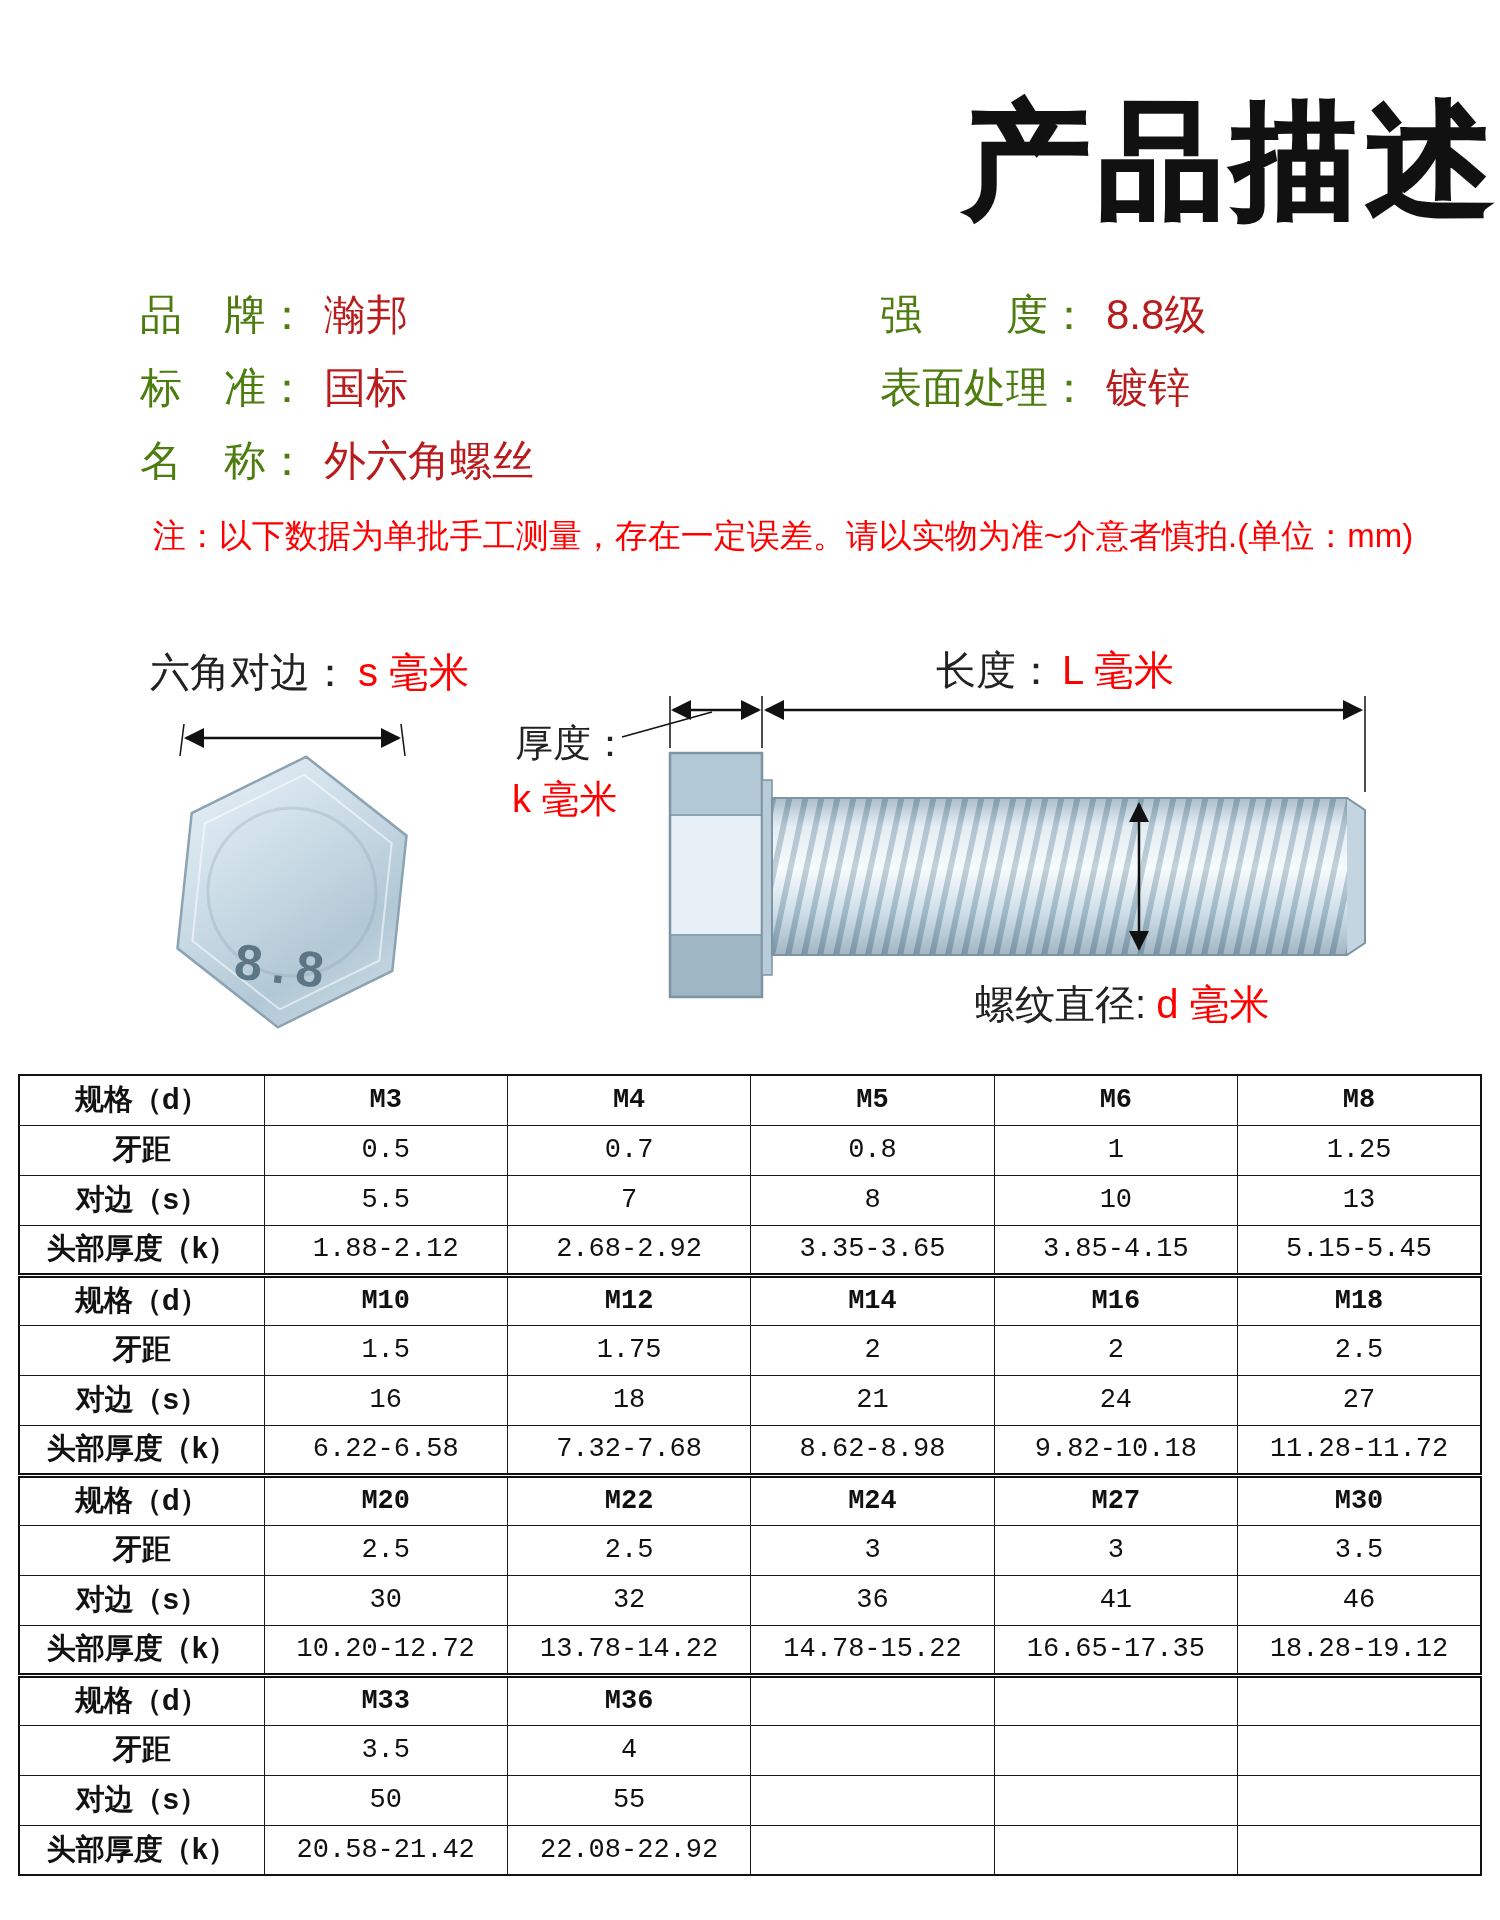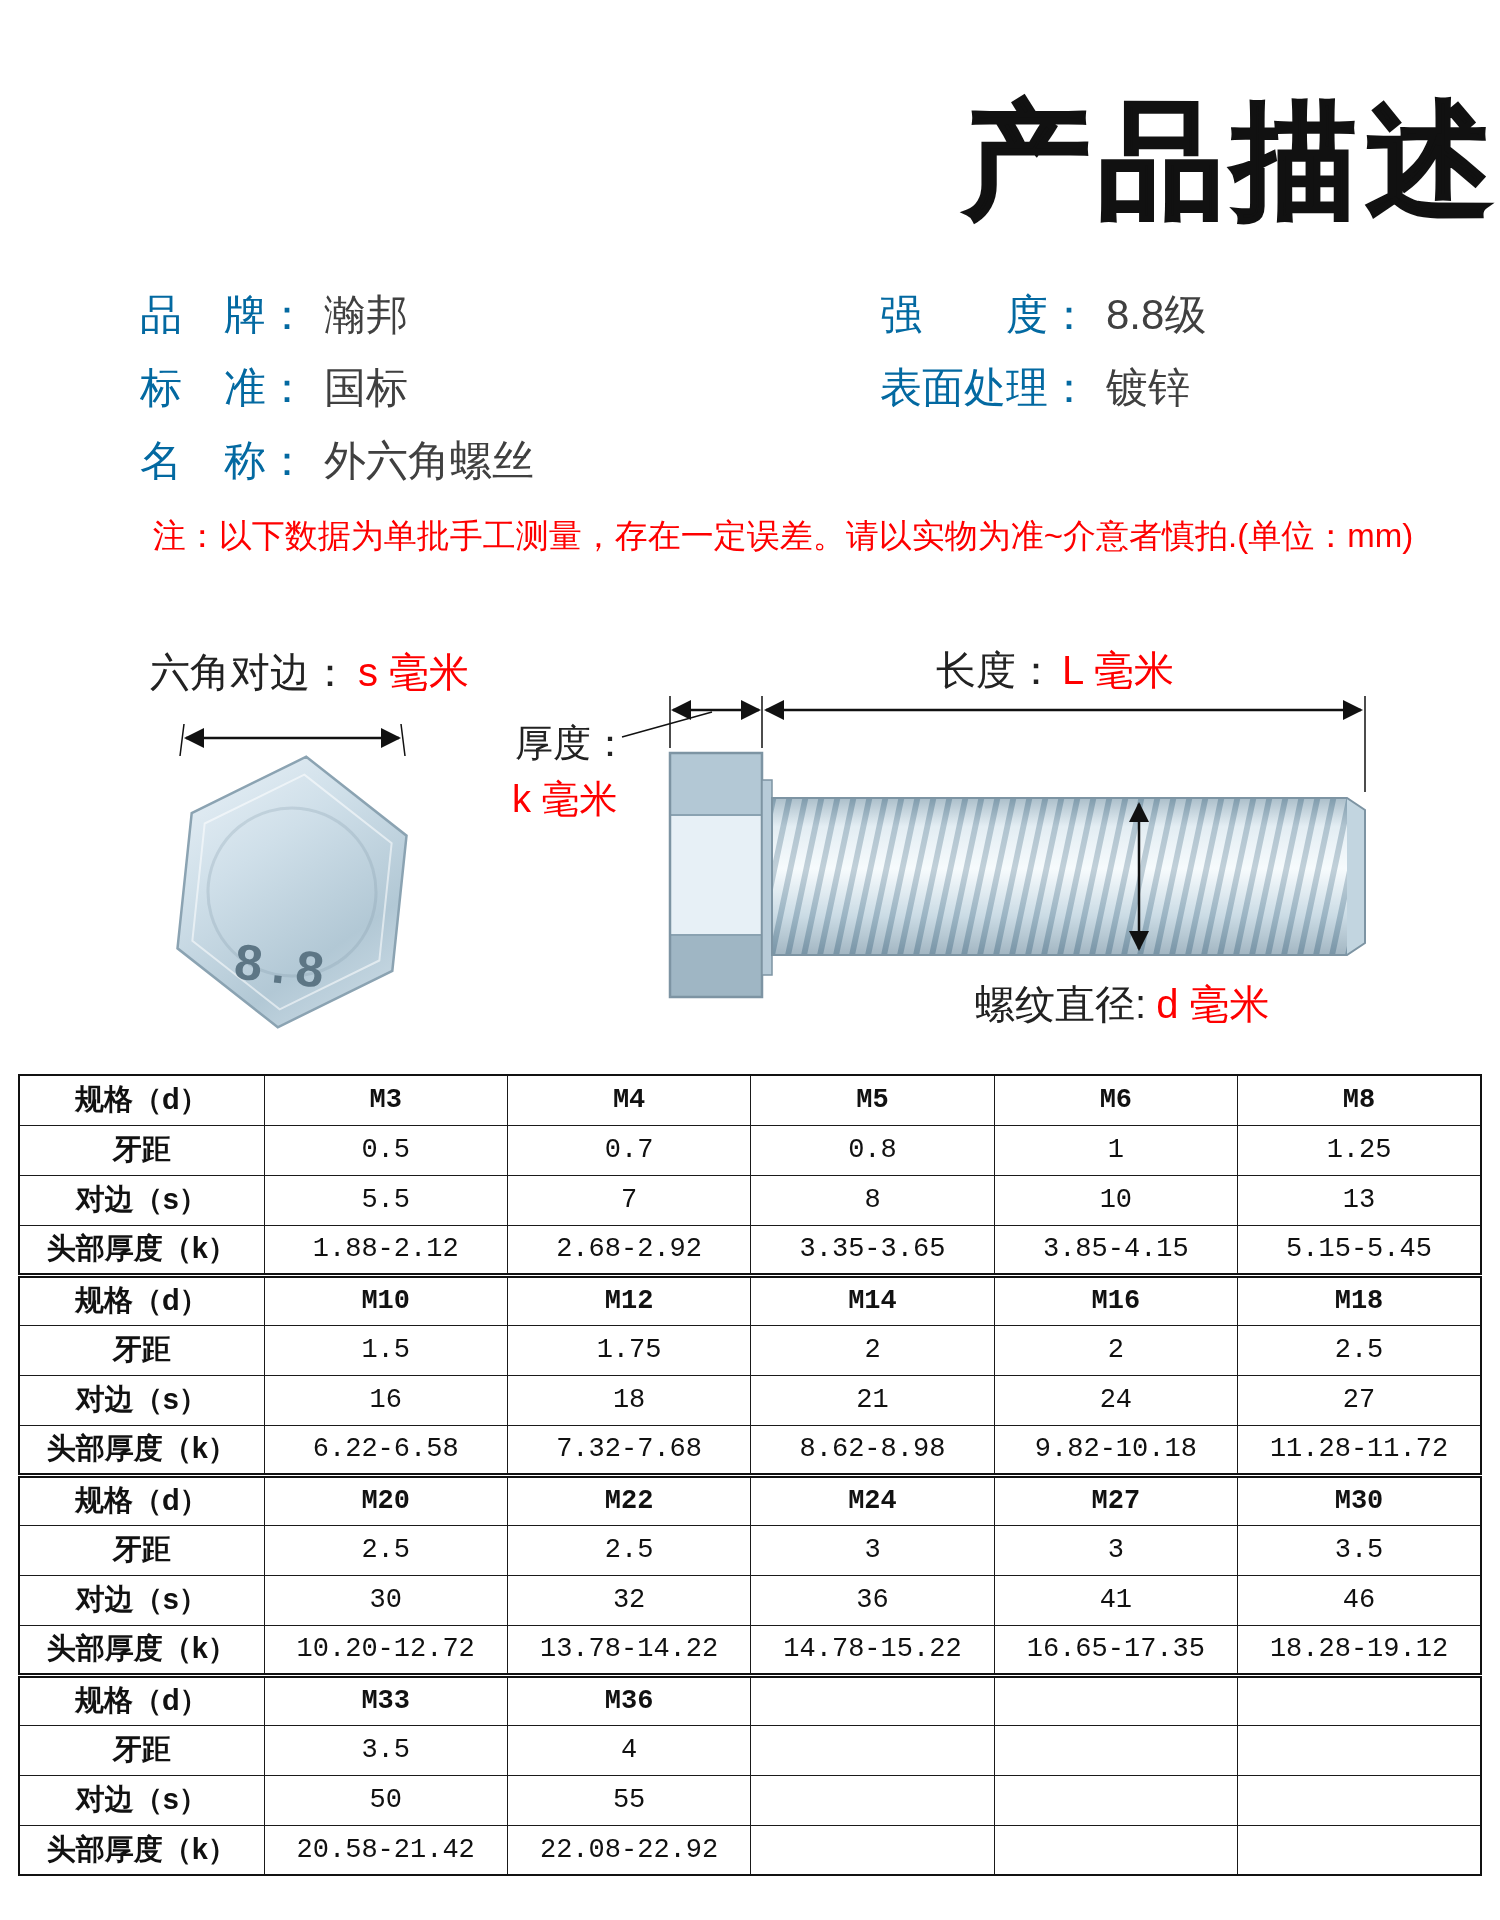--- a/index.html
+++ b/index.html
@@ -23,22 +23,22 @@
     font-size: 126px;
     font-weight: 900;
     letter-spacing: 8px;
     color: #111;
     -webkit-text-stroke: 2.5px #111;
   }
   .spec-col { position: absolute; top: 278px; }
   .spec-left  { left: 140px; }
   .spec-right { left: 880px; }
   .spec-row { height: 73px; line-height: 73px; font-size: 42px; color: #3a3a3a; white-space: nowrap; }
-  .spec-label { color: #0369a1; }
-  .spec-value { margin-left: 16px; color: #404040; }
+  .spec-label { color: #4d7c0f; }
+  .spec-value { margin-left: 16px; color: #b91c1c; }
   .note {
     position: absolute;
     top: 514px;
     left: 0;
     width: 1500px;
     text-align: center;
     font-size: 33px;
     color: #fe0000;
     margin-left: 33px;
   }

